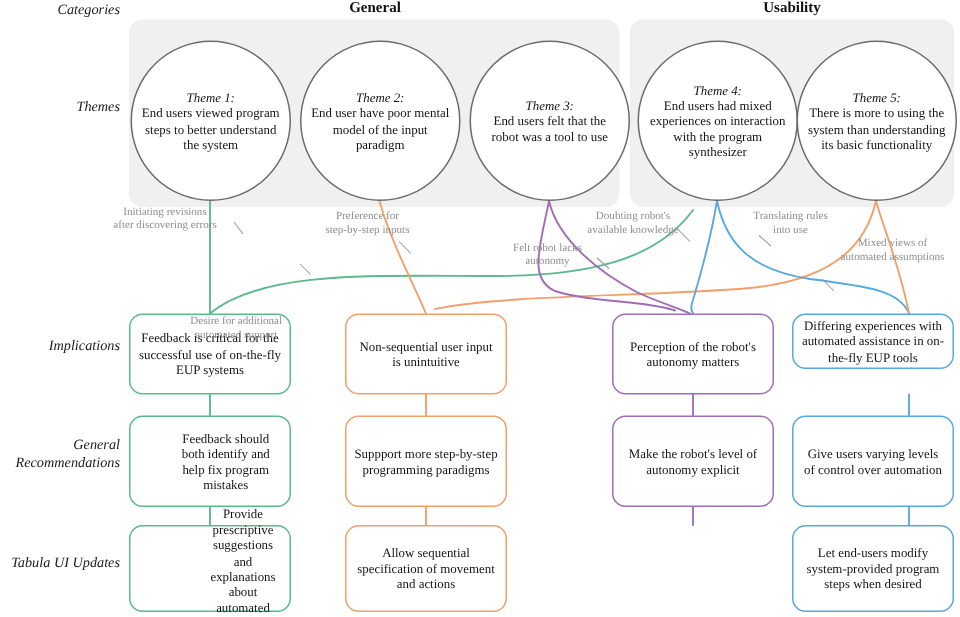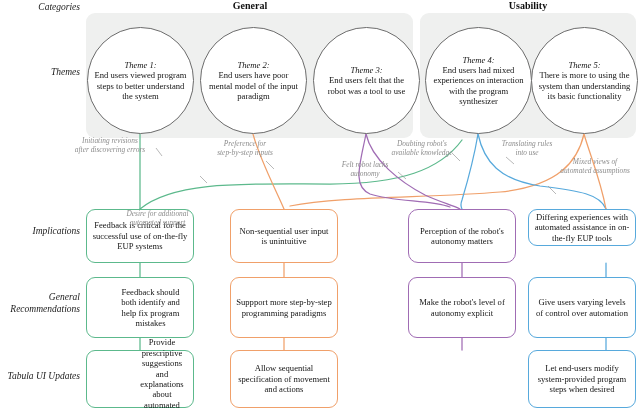--- a/index.html
+++ b/index.html
@@ -42,21 +42,21 @@
   .box{
     position:absolute;border:1.3px solid #888;border-radius:9px;background:#fff;
     display:flex;align-items:center;justify-content:center;box-sizing:border-box;
     z-index:3;
   }
   .box .btext{
     font-size:8.6px;line-height:10.4px;color:#141414;text-align:center;padding:0 5px;
   }
   
   .edgelabel{
-    position:absolute;z-index:4;font-style:italic;font-size:7.4px;
+    position:absolute;z-index:4;font-size:7.4px;
     line-height:8.8px;color:#8d8d8d;text-align:center;white-space:pre-line;
   }
 </style>
 </head>
 <body>
 
 <div id="stage">
 
   <div class="panel" style="left:86px;top:13px;width:327px;height:125px;"></div>
   <div class="panel" style="left:420px;top:13px;width:216px;height:125px;"></div>
@@ -116,21 +116,21 @@
 
   <div class="circle" style="left:87px;top:27px;width:107px;height:107px;">
     <div class="ctext">
       <span class="ctitle">Theme 1:</span>
       <span>End users viewed program steps to better understand the system</span>
     </div>
   </div>
   <div class="circle" style="left:200px;top:27px;width:107px;height:107px;">
     <div class="ctext">
       <span class="ctitle">Theme 2:</span>
-      <span>End users have poor mental model of the input paradigm</span>
+      <span>End user have poor mental model of the input paradigm</span>
     </div>
   </div>
   <div class="circle" style="left:313px;top:27px;width:107px;height:107px;">
     <div class="ctext">
       <span class="ctitle">Theme 3:</span>
       <span>End users felt that the robot was a tool to use</span>
     </div>
   </div>
   <div class="circle" style="left:425px;top:27px;width:107px;height:107px;">
     <div class="ctext">
@@ -159,21 +159,21 @@
 into use</div>
   <div class="edgelabel" style="left:555px;top:158px;width:80px;">Mixed views of
 automated assumptions</div>
 
   <div class="box" style="left:86px;top:209px;width:108px;height:54px;border-color:#5cb98c;">
     <div class="btext">Feedback is critical for the successful use of on-the-fly EUP systems</div>
   </div>
   <div class="box" style="left:230px;top:209px;width:108px;height:54px;border-color:#f0a06a;">
     <div class="btext">Non-sequential user input is unintuitive</div>
   </div>
-  <div class="box" style="left:408px;top:209px;width:108px;height:54px;border-color:#a06cb4;border-radius:10px;">
+  <div class="box" style="left:408px;top:209px;width:108px;height:54px;border-color:#a06cb4;">
     <div class="btext">Perception of the robot's autonomy matters</div>
   </div>
   <div class="box" style="left:528px;top:209px;width:108px;height:37px;border-color:#57a9dc;">
     <div class="btext">Differing experiences with automated assistance in on-the-fly EUP tools</div>
   </div>
 
   <div class="box" style="left:86px;top:277px;width:108px;height:61px;border-color:#5cb98c;padding-left:21px;">
     <div class="btext">Feedback should both identify and help fix program mistakes</div>
   </div>
   <div class="box" style="left:230px;top:277px;width:108px;height:61px;border-color:#f0a06a;">

